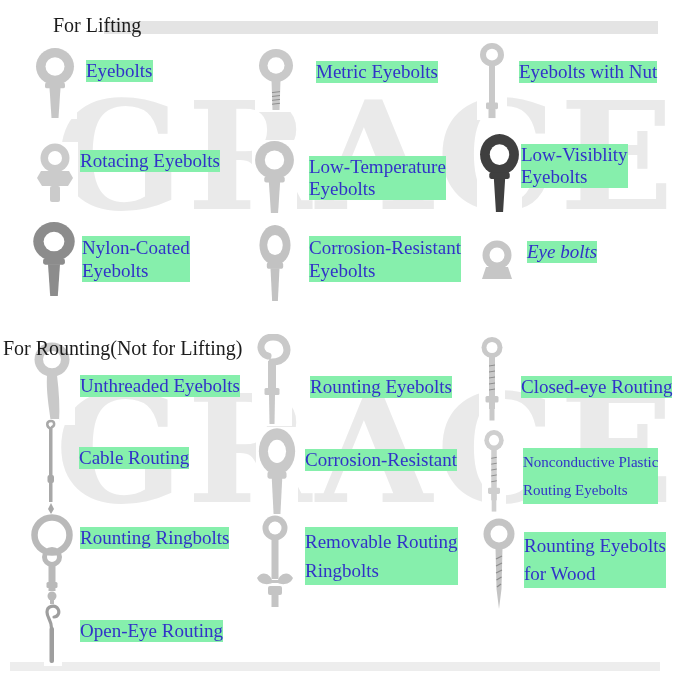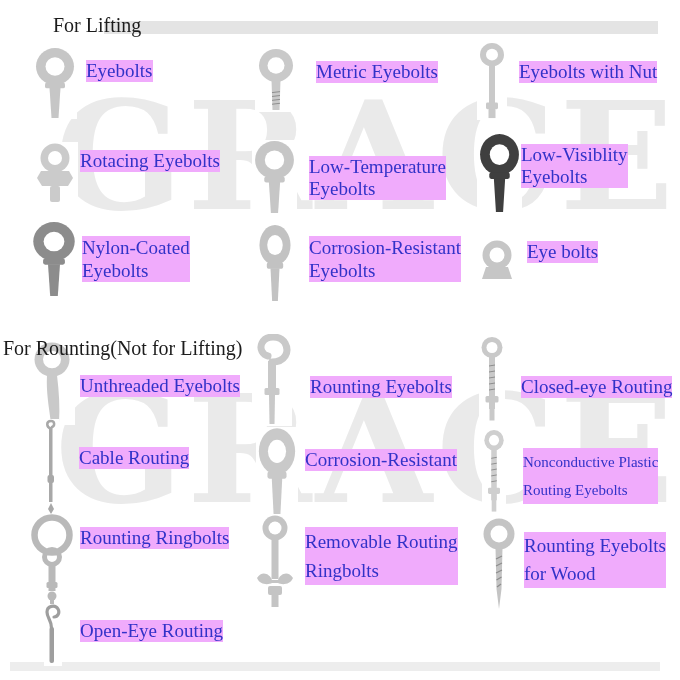--- a/index.html
+++ b/index.html
@@ -12,21 +12,21 @@
   .hbar{position:absolute;background:#e4e4e4;z-index:1}
   .bottombar{position:absolute;background:#ededed;z-index:1}
   .watermark{
     position:absolute;z-index:0;font-family:"DejaVu Serif",serif;font-weight:700;
     font-size:150px;line-height:1;color:#eaeaea;letter-spacing:4px;user-select:none;white-space:nowrap;
   }
   .item{position:absolute;z-index:2}
   .icon{position:absolute;left:0;top:0;background:#fff;display:block}
   .label{
     position:absolute;white-space:nowrap;color:#3232c8;
-    font-size:19px;line-height:22px;background:#f0abfc;cursor:pointer;
+    font-size:19px;line-height:22px;background:#86efac;cursor:pointer;
   }
   .label .ln{display:block}
   .lh23{line-height:23px}
   .lh28{line-height:28px}
   .lh29{line-height:29px}
   .small{font-size:15px;line-height:28px}
 </style>
 </head>
 <body>
 
@@ -212,21 +212,21 @@
   <div class="label lh23" style="left:52px;top:12px;">
     <span class="ln">Corrosion-Resistant</span>
     <span class="ln">Eyebolts</span>
   </div>
 </div>
 
 <div class="item" style="left:477px;top:239px;">
   <svg class="icon" width="40" height="42" viewBox="0 0 40 42" preserveAspectRatio="none" style="color:#c6c6c6">
       <use href="#sym-ringnut"></use>
     </svg>
-  <div class="label" style="left:50px;top:2px;">
+  <div class="label" style="left:50px;top:2px;font-style:italic;">
       <span class="ln">Eye bolts</span>
     </div>
 </div>
 
 <div class="heading" style="left:3px;top:309px;margin-top:28px;">For Rounting(Not for Lifting)</div>
 
 <div class="item" style="left:29px;top:341px;">
   <svg class="icon" width="46" height="84" viewBox="0 0 46 86" preserveAspectRatio="none" style="color:#c9c9c9">
       <use href="#sym-unthreaded"></use>
     </svg>

